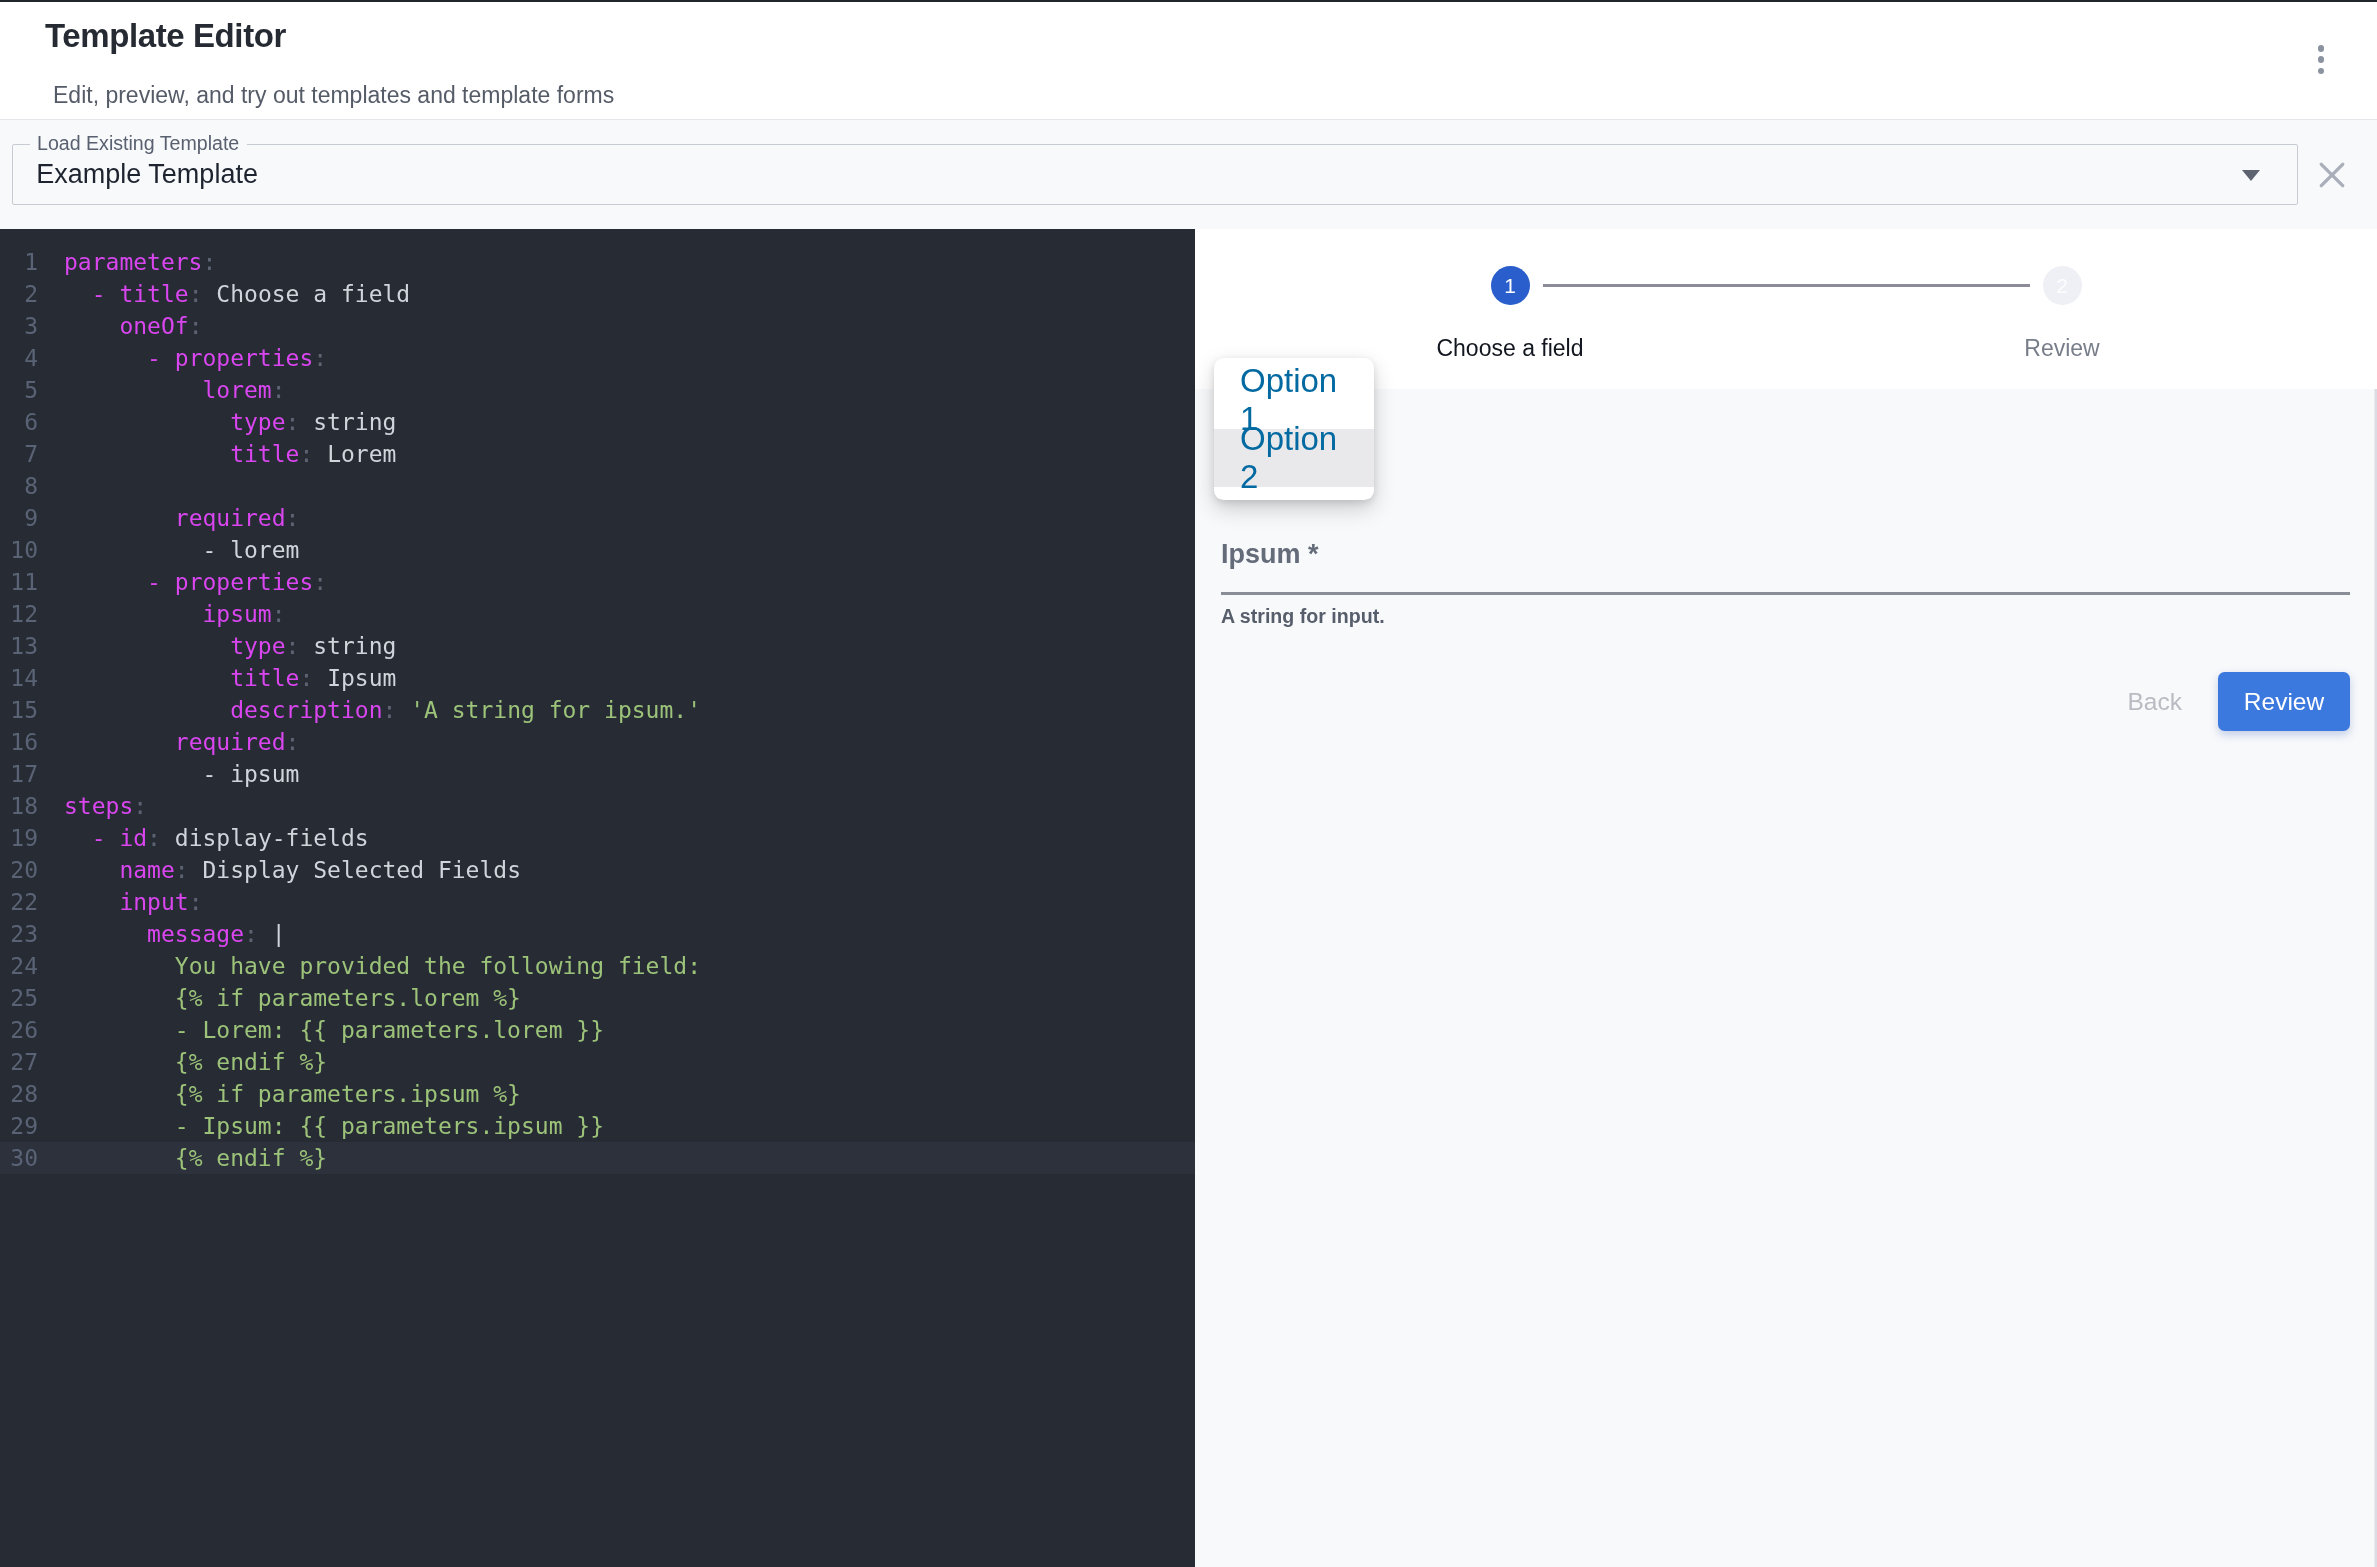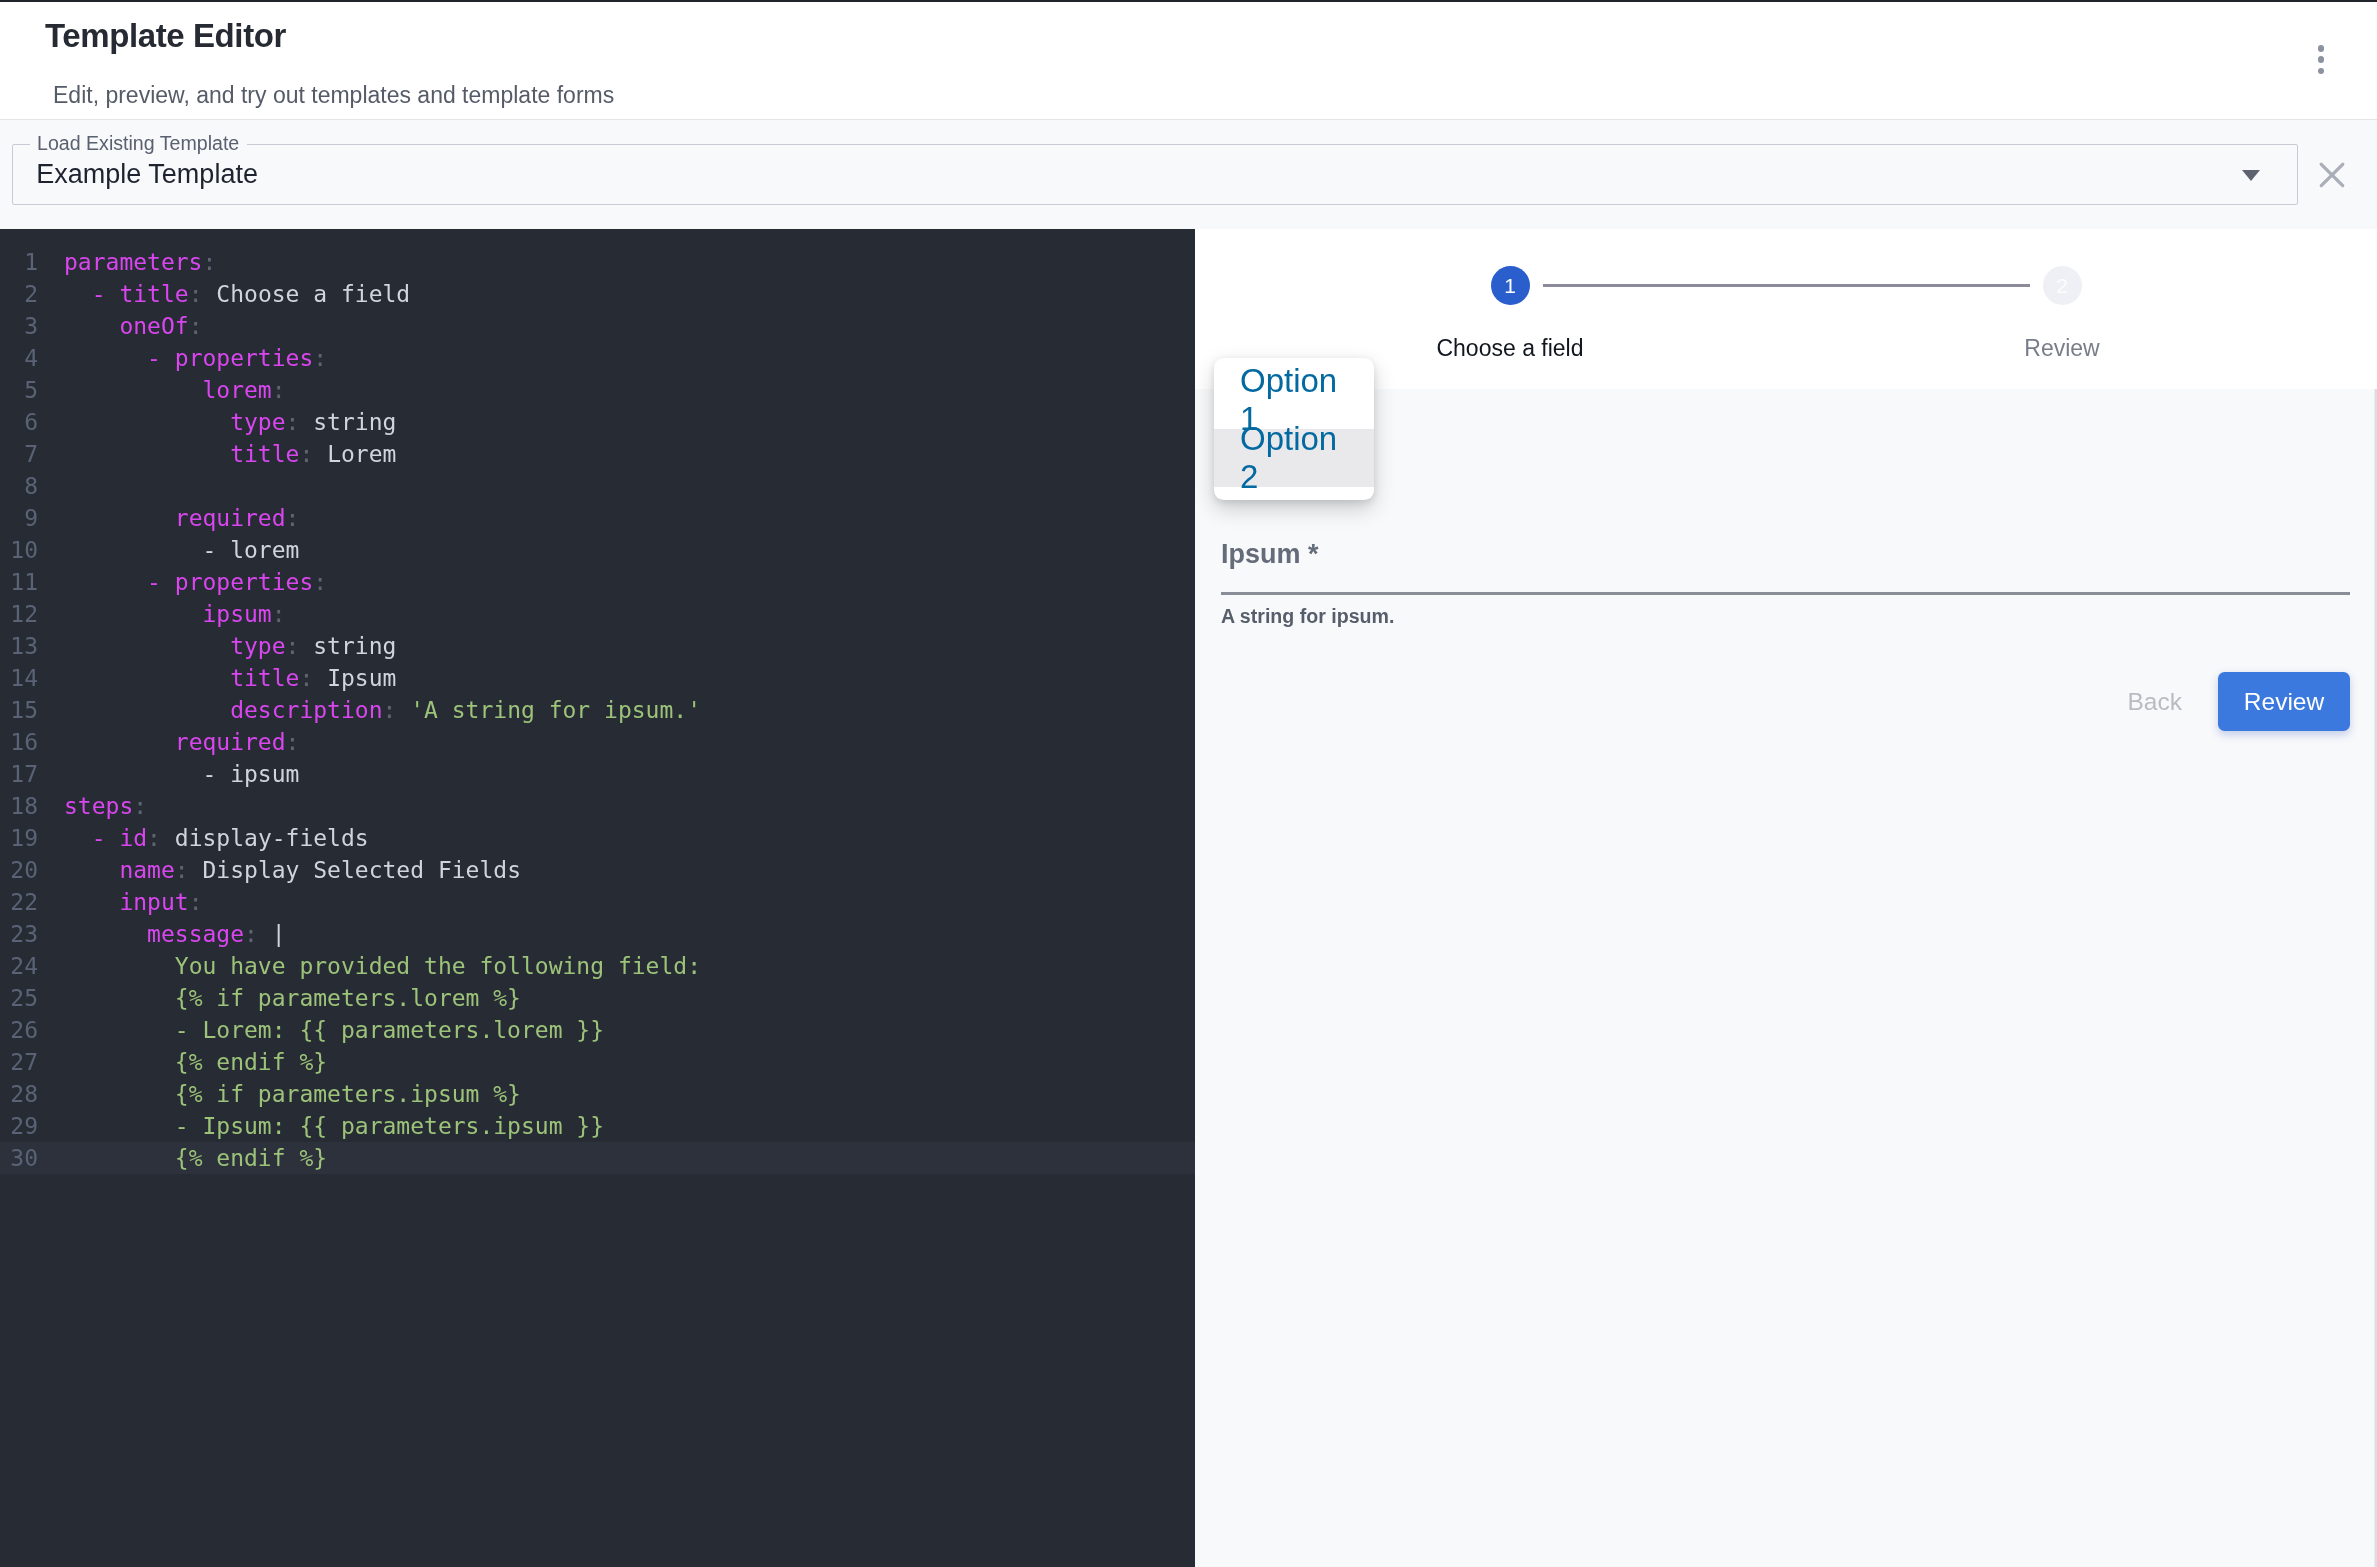--- a/index.html
+++ b/index.html
@@ -134,21 +134,21 @@
           </div>
           <div class="step pending">
             <div class="step-circle">2</div>
             <div class="step-label">Review</div>
           </div>
         </div>
       <div class="step-content">
         <div class="text-field">
           <div class="field-label">Ipsum *</div>
           <div class="field-underline"></div>
-          <div class="field-helper">A string for ipsum.</div>
+          <div class="field-helper">A string for input.</div>
         </div>
         <div class="actions">
           <div class="btn-back">Back</div>
           <div class="btn-review">Review</div>
         </div>
       </div>
     </div>
   </div>
 
   <div class="menu">

